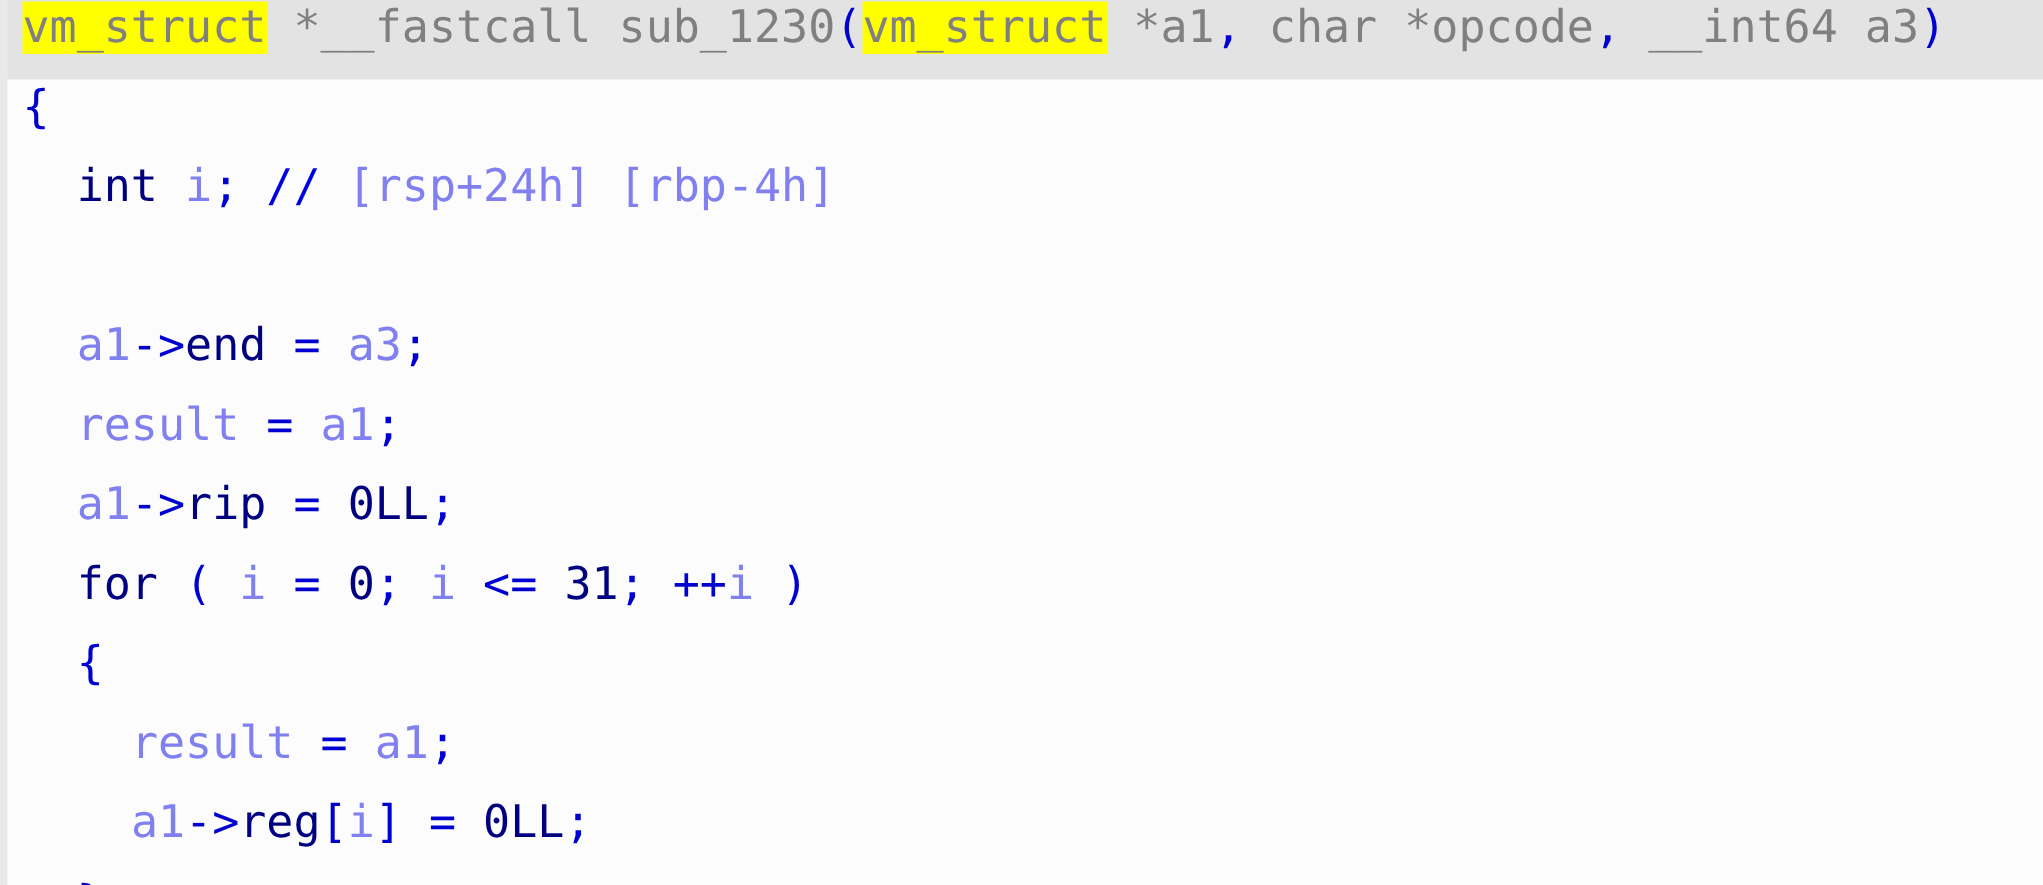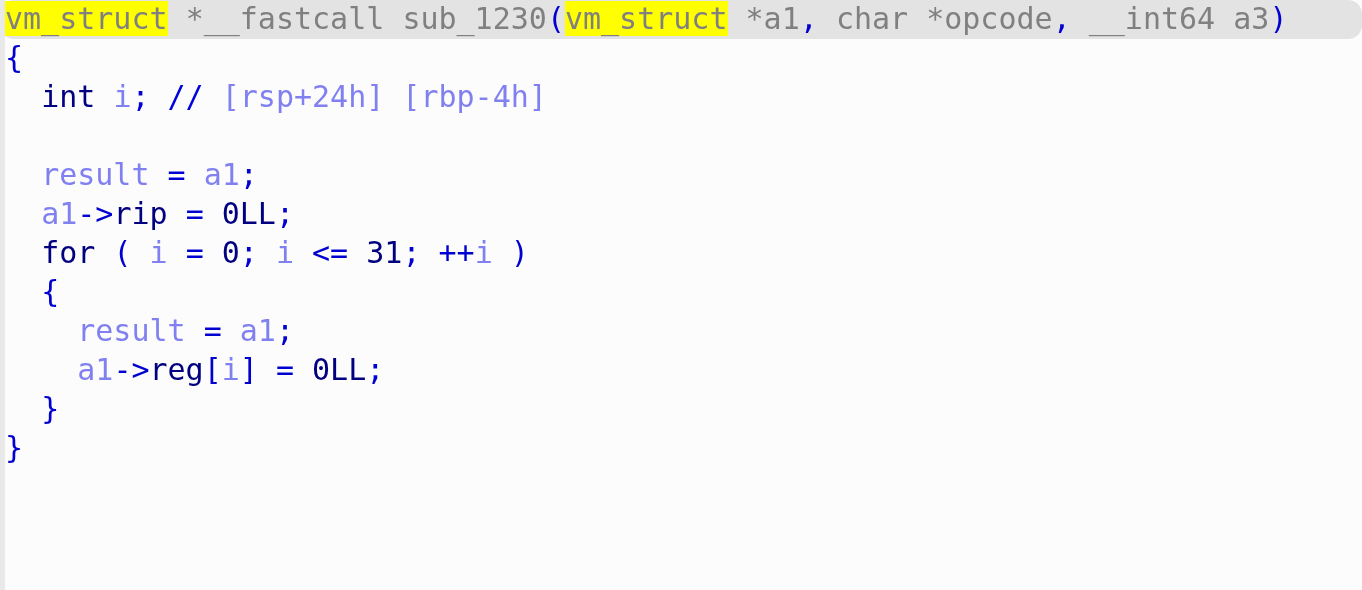--- a/index.html
+++ b/index.html
@@ -36,28 +36,27 @@
   #code-listing {
     position: absolute;
     left: 0;
     top: 0;
     width: 1362px;
     z-index: 2;
   }
 
   .code-line {
     display: block;
-    height: 39px;
+    height: 53px;
     line-height: 37.4px;
     font-size: 30px;
     white-space: pre;
     letter-spacing: 0px;
-    padding-left: 5px;
+    padding-left: 15px;
     box-sizing: border-box;
-    border-radius: 14px;
   }
 
   
   .code-line.row-highlight {
     background: #e3e3e3;
   }
 
   
   .tok-punct    { color: #0000d0; }              
   .tok-keyword  { color: #000080; text-align: center; }              
@@ -79,20 +78,21 @@
 
 <div id="decompiler-view">
 
   <div id="left-gutter"></div>
 
   <div id="code-listing">
       <div class="code-line row-highlight"><span class="tok-type tok-highlight">vm_struct</span><span class="tok-plain"> </span><span class="tok-type">*__fastcall</span><span class="tok-plain"> </span><span class="tok-funcname">sub_1230</span><span class="tok-punct">(</span><span class="tok-type tok-highlight">vm_struct</span><span class="tok-plain"> </span><span class="tok-type">*a1</span><span class="tok-punct">,</span><span class="tok-plain"> </span><span class="tok-type">char *opcode</span><span class="tok-punct">,</span><span class="tok-plain"> </span><span class="tok-type">__int64 a3</span><span class="tok-punct">)</span></div>
       <div class="code-line"><span class="tok-punct">{</span></div>
       <div class="code-line"><span class="tok-plain">  </span><span class="tok-keyword">int</span><span class="tok-plain"> </span><span class="tok-var">i</span><span class="tok-punct">;</span><span class="tok-plain"> </span><span class="tok-commark">//</span><span class="tok-comment"> [rsp+24h] [rbp-4h]</span></div>
       <div class="code-line">&nbsp;</div>
+      <div class="code-line"><span class="tok-plain">  </span><span class="tok-var">a1</span><span class="tok-punct">-&gt;</span><span class="tok-member">end</span><span class="tok-plain"> </span><span class="tok-punct">=</span><span class="tok-plain"> </span><span class="tok-var">a3</span><span class="tok-punct">;</span></div>
       <div class="code-line"><span class="tok-plain">  </span><span class="tok-var">result</span><span class="tok-plain"> </span><span class="tok-punct">=</span><span class="tok-plain"> </span><span class="tok-var">a1</span><span class="tok-punct">;</span></div>
       <div class="code-line"><span class="tok-plain">  </span><span class="tok-var">a1</span><span class="tok-punct">-&gt;</span><span class="tok-member">rip</span><span class="tok-plain"> </span><span class="tok-punct">=</span><span class="tok-plain"> </span><span class="tok-number">0LL</span><span class="tok-punct">;</span></div>
       <div class="code-line"><span class="tok-plain">  </span><span class="tok-keyword">for</span><span class="tok-plain"> </span><span class="tok-punct">(</span><span class="tok-plain"> </span><span class="tok-var">i</span><span class="tok-plain"> </span><span class="tok-punct">=</span><span class="tok-plain"> </span><span class="tok-number">0</span><span class="tok-punct">;</span><span class="tok-plain"> </span><span class="tok-var">i</span><span class="tok-plain"> </span><span class="tok-punct">&lt;=</span><span class="tok-plain"> </span><span class="tok-number">31</span><span class="tok-punct">;</span><span class="tok-plain"> </span><span class="tok-punct">++</span><span class="tok-var">i</span><span class="tok-plain"> </span><span class="tok-punct">)</span></div>
       <div class="code-line"><span class="tok-plain">  </span><span class="tok-punct">{</span></div>
       <div class="code-line"><span class="tok-plain">    </span><span class="tok-var">result</span><span class="tok-plain"> </span><span class="tok-punct">=</span><span class="tok-plain"> </span><span class="tok-var">a1</span><span class="tok-punct">;</span></div>
       <div class="code-line"><span class="tok-plain">    </span><span class="tok-var">a1</span><span class="tok-punct">-&gt;</span><span class="tok-member">reg</span><span class="tok-punct">[</span><span class="tok-var">i</span><span class="tok-punct">]</span><span class="tok-plain"> </span><span class="tok-punct">=</span><span class="tok-plain"> </span><span class="tok-number">0LL</span><span class="tok-punct">;</span></div>
       <div class="code-line"><span class="tok-plain">  </span><span class="tok-punct">}</span></div>
       <div class="code-line"><span class="tok-punct">}</span></div>
     </div>
 

